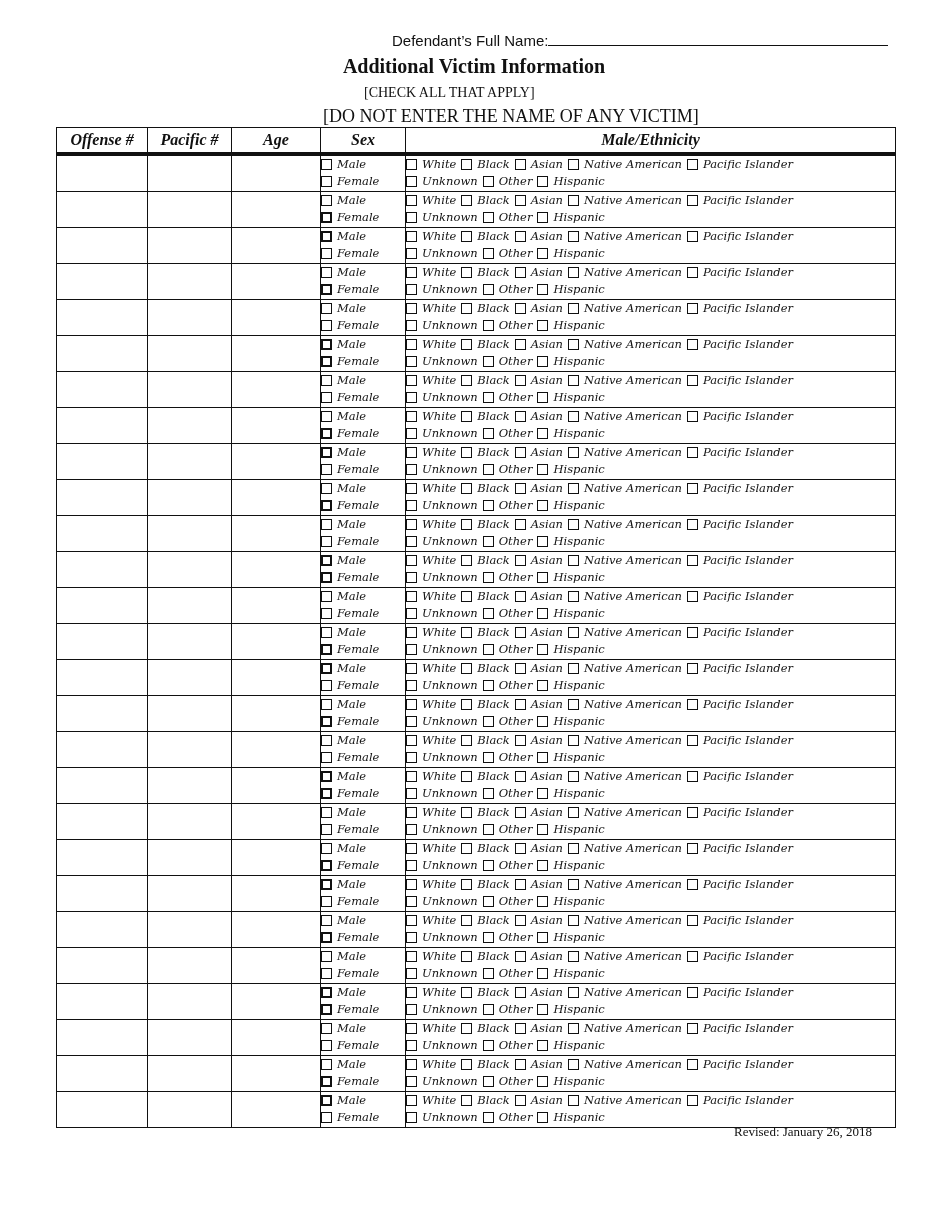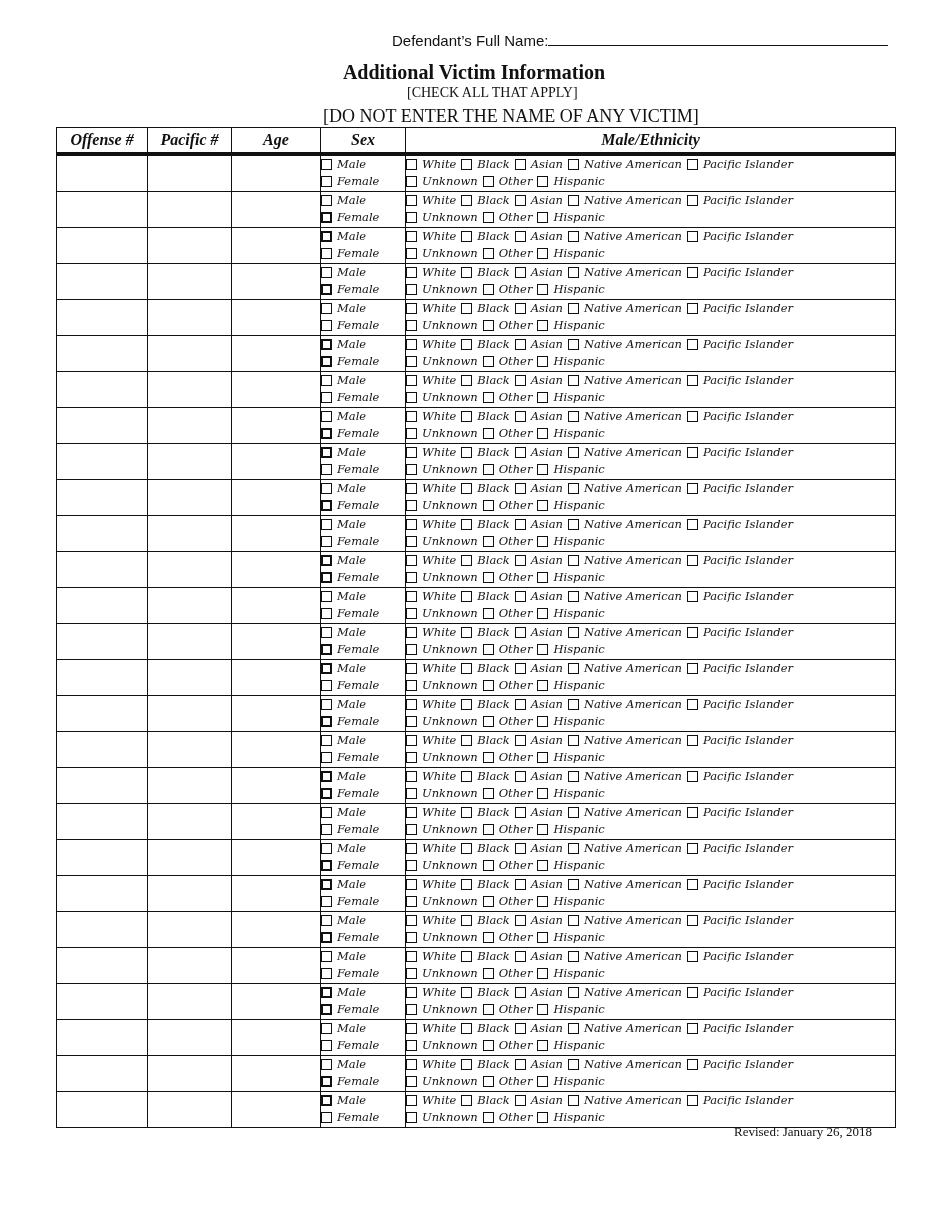--- a/index.html
+++ b/index.html
@@ -1,21 +1,21 @@
 <!DOCTYPE html>
 <html><head>
 <meta charset="utf-8">
 <style>
   html, body { margin:0; padding:0; background:#ffffff; }
   body { width:950px; height:1230px; position:relative; font-family:"DejaVu Serif", serif; color:#111; overflow:hidden; }
   .defname { position:absolute; left:392px; top:31px; font-size:15px; font-family:Liberation Sans, sans-serif; white-space:nowrap; }
   .defname .line { display:inline-block; width:340px; border-bottom:1px solid #111; height:14px; vertical-align:baseline; }
-  .title { position:absolute; left:0; width:948px; top:61px; text-align:center; font-size:20px; font-weight:bold; font-family:"Liberation Serif", serif; }
+  .title { position:absolute; left:0; width:948px; top:55px; text-align:center; font-size:20px; font-weight:bold; font-family:"Liberation Serif", serif; }
   .title span{ position:relative; left:0; }
-  .note1 { position:absolute; left:407px; top:85px; font-size:14px; font-family:"Liberation Serif", serif; }
+  .note1 { position:absolute; left:364px; top:85px; font-size:14px; font-family:"Liberation Serif", serif; }
   .note2 { position:absolute; left:323px; top:106px; font-size:18px; font-family:"Liberation Serif", serif; }
   table.grid { position:absolute; left:56px; top:127px; width:840px; border-collapse:collapse; table-layout:fixed;font-style:italic; }
   table.grid th { height:24px; border:1px solid #111; font-family:"Liberation Serif", serif; font-size:16px; font-weight:bold; padding:0; border-bottom:4px solid #111; }
   table.grid td { height:35px; border:1px solid #111; padding:0; font-size:12px; vertical-align:top; }
   .c-off{width:90px;} .c-vic{width:83px;} .c-age{width:88px;} .c-sex{width:84px;margin-top:36px;}
   .opt { display:flex; align-items:center; height:17px; line-height:17px; white-space:nowrap; font-family:"DejaVu Serif", serif; font-size:11.5px; }
   .sexcell { padding:1px 0 0 10px; }
   .racecell { padding:1px 0 0 10px; }
   .cb { display:inline-block; width:11px; height:11px; border:1px solid #111; margin-right:5px; box-sizing:border-box; flex:0 0 auto; }
   .cb.heavy { border-width:2px; }

